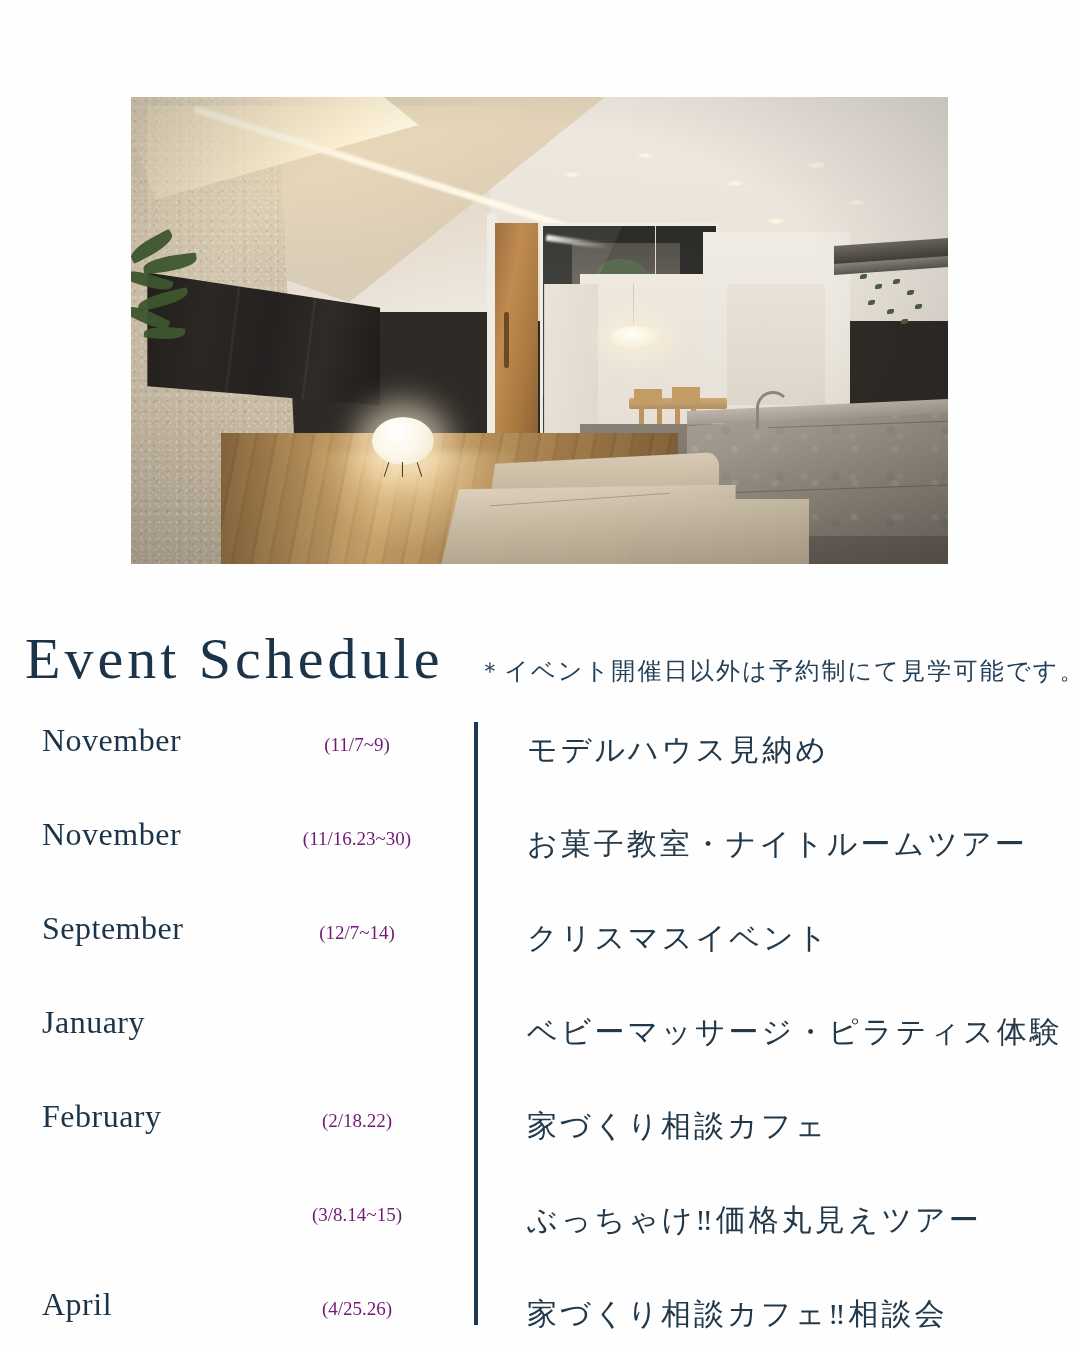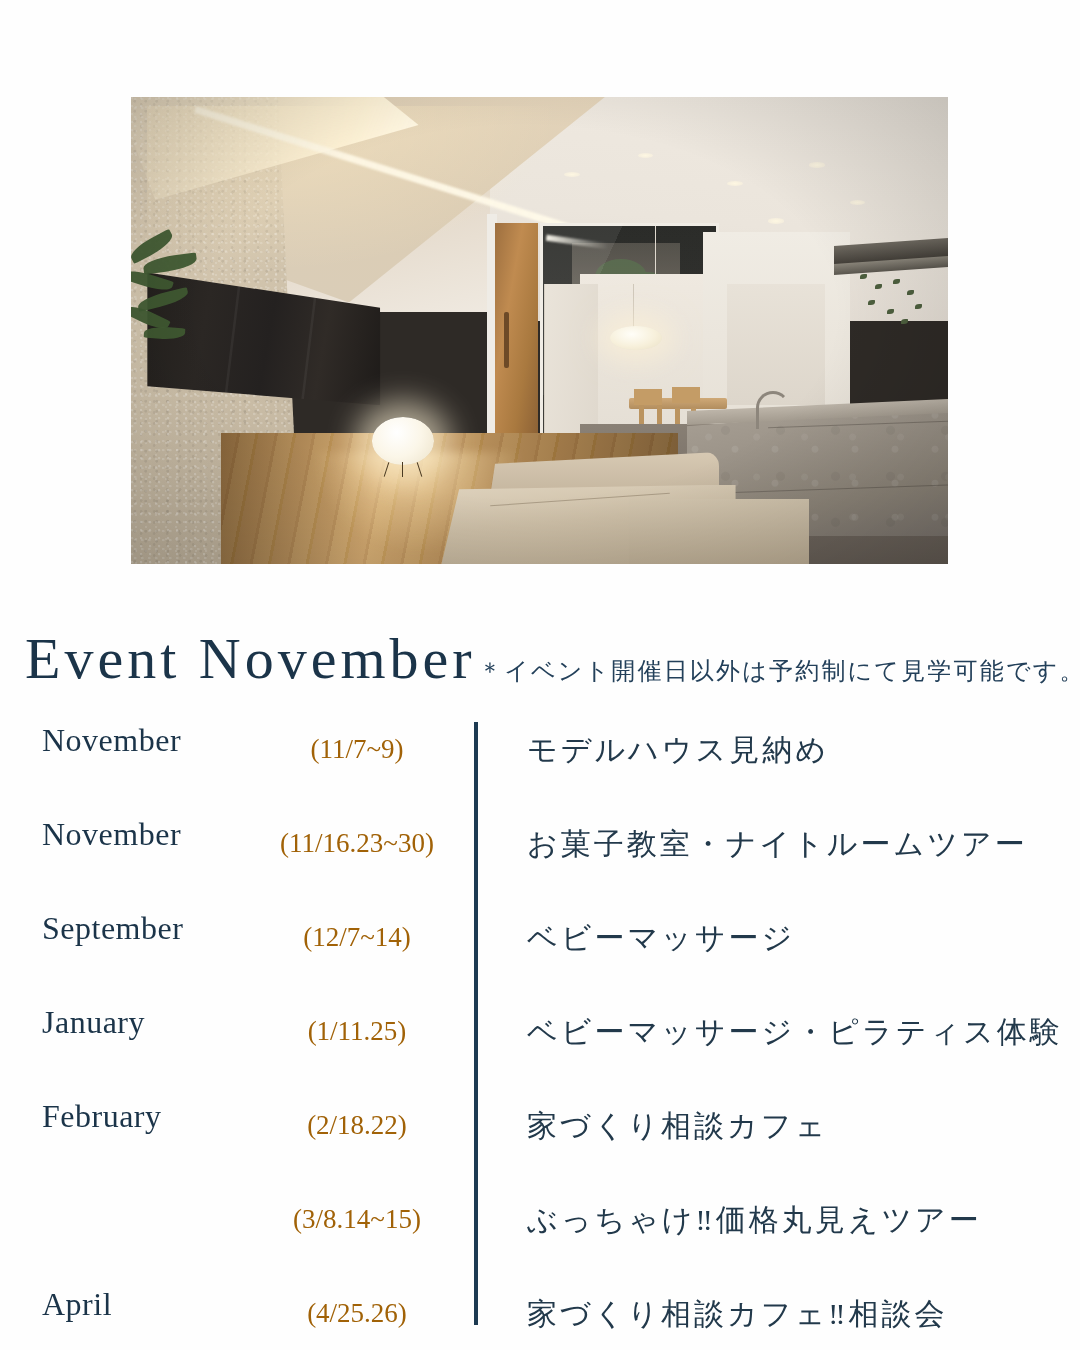--- a/index.html
+++ b/index.html
@@ -165,21 +165,21 @@
   .title{position:absolute;left:25px;top:630px;font-size:58px;letter-spacing:4px;
     color:#1b3449;line-height:1;white-space:nowrap;}
   .note{position:absolute;left:478px;top:655px;font-size:24px;letter-spacing:2.2px;
     color:#23405a;white-space:nowrap;}
 
   
   .divider{position:absolute;left:474px;top:722px;width:4px;height:603px;background:#1d3a52;}
   .rows{position:absolute;left:0;top:714px;width:1080px;}
   .row{position:relative;height:94px;}
   .month{position:absolute;left:42px;top:8px;width:250px;font-size:32px;letter-spacing:.5px;color:#1b3449;white-space:nowrap;}
-  .dates{position:absolute;left:252px;top:20px;width:210px;text-align:center;font-size:27px;color:#a16207;white-space:nowrap;}
+  .dates{position:absolute;left:252px;top:20px;width:210px;text-align:center;font-size:19px;color:#701a75;white-space:nowrap;}
   .event{position:absolute;left:527px;top:16px;font-size:30px;letter-spacing:3px;color:#22394b;white-space:nowrap;}
 </style>
 </head>
 <body>
 
 <div class="hero-wrap">
   <div class="hero">
     <div class="ceil"></div>
     <div class="ceil-right"></div>
     <div class="ceil-slope"></div>
@@ -281,43 +281,42 @@
 
     <div class="sofa-back"></div>
     <div class="sofa-seat"></div>
     <div class="sofa-chaise"></div>
     <div class="sofa-line" style="left:44%;top:86%;width:22%;transform:rotate(-4deg);"></div>
 
     <div class="hero-vig"></div>
   </div>
 </div>
 
-<div class="title">Event November</div>
+<div class="title">Event Schedule</div>
 <div class="note">＊イベント開催日以外は予約制にて見学可能です。</div>
 
 <div class="divider"></div>
 <div class="rows" id="rows">
     <div class="row">
       <div class="month">November</div>
       <div class="dates">(11/7~9)</div>
       <div class="event">モデルハウス見納め</div>
     </div>
     <div class="row">
       <div class="month">November</div>
       <div class="dates">(11/16.23~30)</div>
       <div class="event">お菓子教室・ナイトルームツアー</div>
     </div>
     <div class="row">
       <div class="month">September</div>
       <div class="dates">(12/7~14)</div>
-      <div class="event">ベビーマッサージ</div>
+      <div class="event">クリスマスイベント</div>
     </div>
     <div class="row">
       <div class="month">January</div>
-      <div class="dates">(1/11.25)</div>
       <div class="event">ベビーマッサージ・ピラティス体験</div>
     </div>
     <div class="row">
       <div class="month">February</div>
       <div class="dates">(2/18.22)</div>
       <div class="event">家づくり相談カフェ</div>
     </div>
     <div class="row">
       <div class="dates">(3/8.14~15)</div>
       <div class="event">ぶっちゃけ‼価格丸見えツアー</div>

